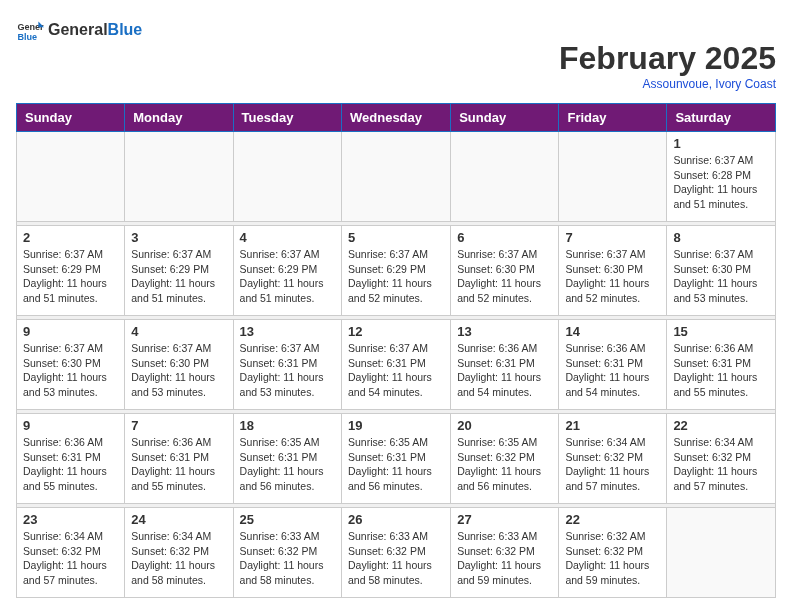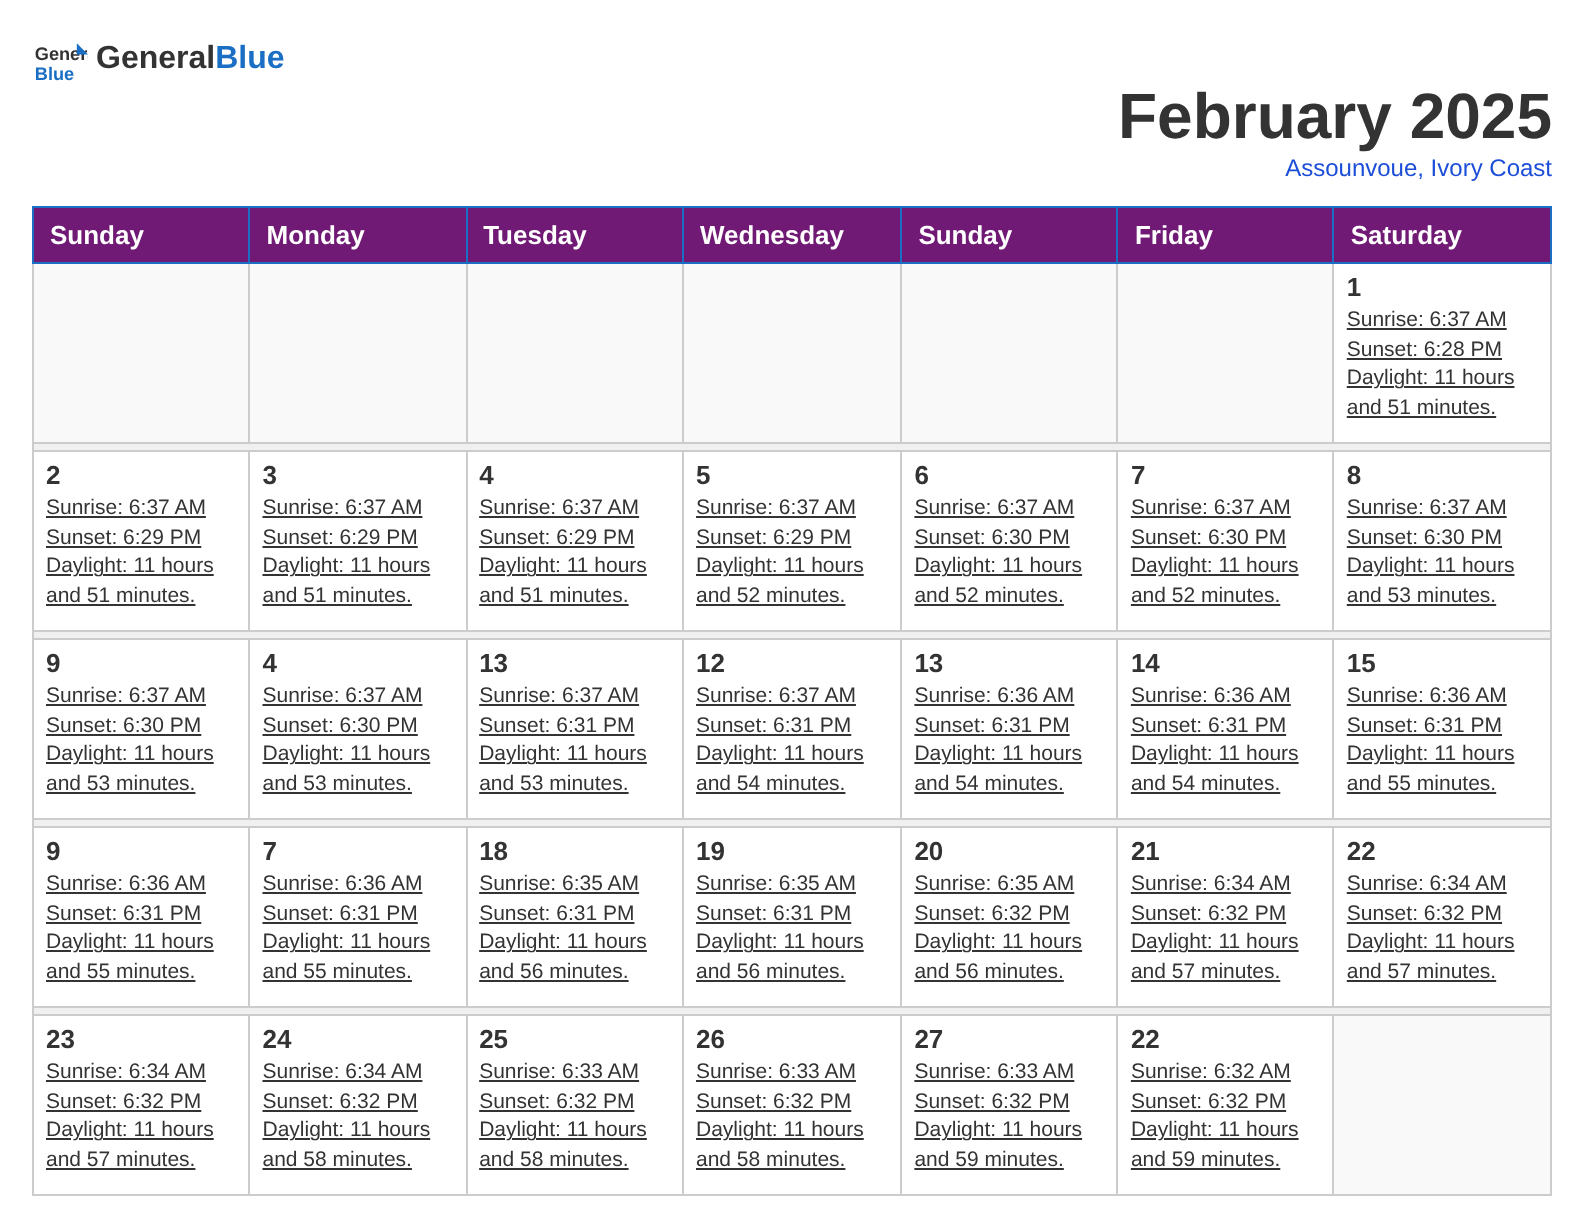--- a/index.html
+++ b/index.html
@@ -69,21 +69,20 @@
     .day-number {
       font-size: 13px;
       font-weight: bold;
       display: block;
       margin-bottom: 2px;
     }
     .day-info {
       font-size: 10.5px;
       line-height: 1.4;
       color: #333;
-      text-decoration: underline;
     }
     .row-spacer td {
       height: 4px;
       border: none;
       background: #f0f0f0;
       padding: 0;
     }
   </style>
 </head>
 <body>

